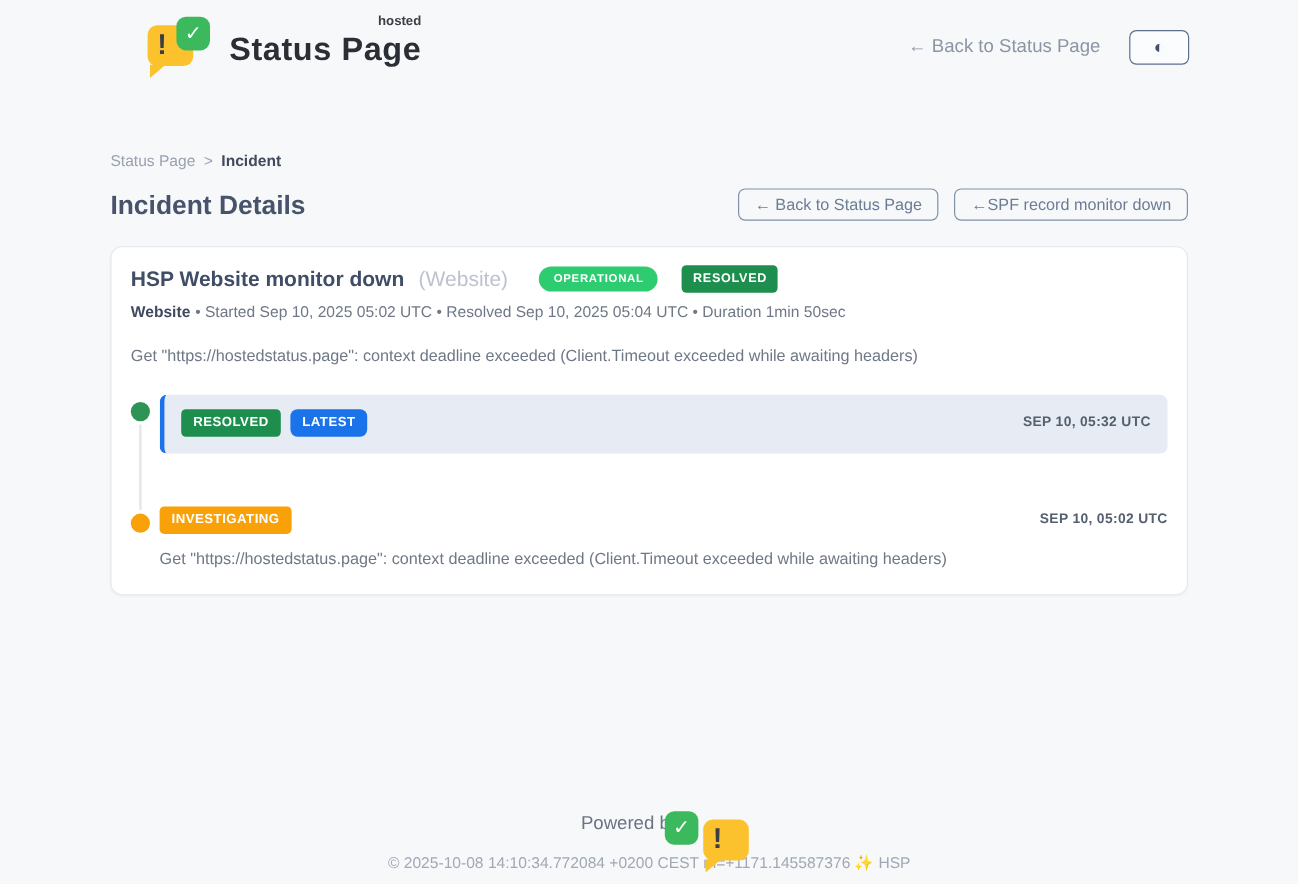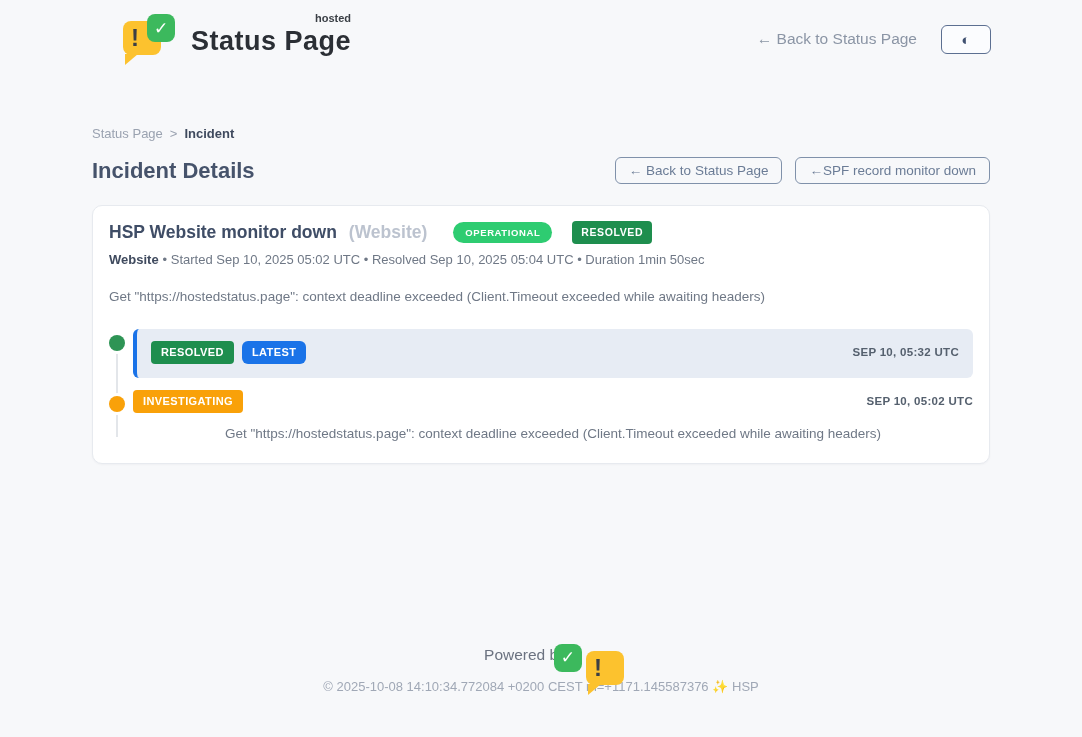--- a/index.html
+++ b/index.html
@@ -62,41 +62,41 @@
   }
   
   .card {
     margin-top:21px; background:#fff;
     border:1px solid #e7eaef; border-radius:10px;
     box-shadow:0 1px 2px rgba(40,50,70,.04);
     padding:15px 16px 22px 16px;
   }
   .card-title-row { display:flex; align-items:center; gap:12px; }
   .inc-title { font-size:17.5px; font-weight:700; color:#3f4d66; }
-  .inc-subtitle { font-size:17.5px; font-weight:700; color:#bcc3cf; }
+  .inc-subtitle { font-size:17.5px; font-weight:400; color:#bcc3cf; }
   .badge { display:inline-block; color:#fff; font-weight:700; line-height:1; }
   .badge-pill {
     background:#2ecc71; border-radius:999px; font-size:9.5px;
     letter-spacing:.6px; padding:6px 12px; margin-left:14px;
   }
   .badge-resolved-hdr {
     background:#1e8e4e; border-radius:4px; font-size:10.5px;
     letter-spacing:.6px; padding:6px 9px; margin-left:8px;
   }
   .meta-line { margin-top:8px; font-size:13px; color:#6f7886; }
   .meta-component { font-weight:700; color:#3f4a5e; margin-right:4px; }
   .description { margin-top:22px; font-size:13.5px; color:#6f7886; }
   
   .timeline { margin-top:25px; position:relative; }
   .timeline::before {
     content:""; position:absolute; left:7px; top:16px; height:92px;
     width:2px; background:#e3e6ea;
   }
   .tl-entry { position:relative; padding-left:24px; }
-  .tl-entry + .tl-entry { margin-top:12px;text-align:center; }
+  .tl-entry + .tl-entry { margin-top:44px; }
   .tl-dot {
     position:absolute; left:0; top:6px; width:16px; height:16px;
     border-radius:50%; box-shadow:0 0 0 3px #fff;
   }
   .tl-dot.green { background:#2e9455; }
   .tl-dot.orange { background:#f9a109; }
   .tl-box {
     background:#e7ecf4; border-left:4px solid #1a73e8; border-radius:6px;
     padding:12px 14px 14px 14px;
   }

